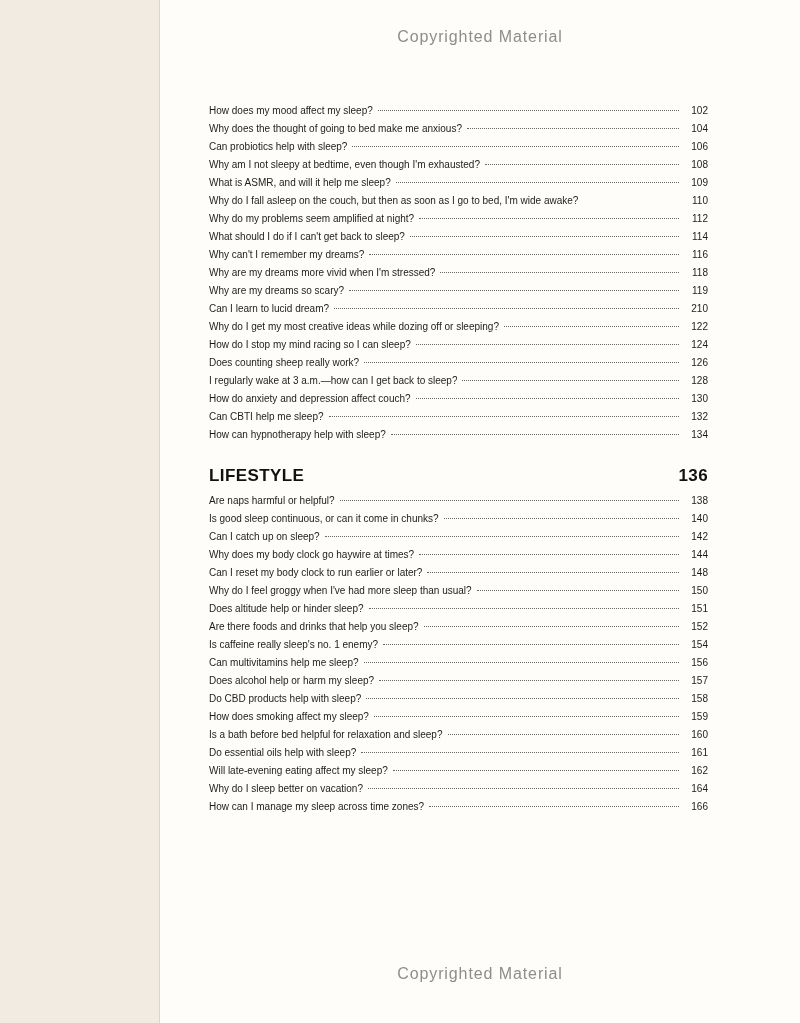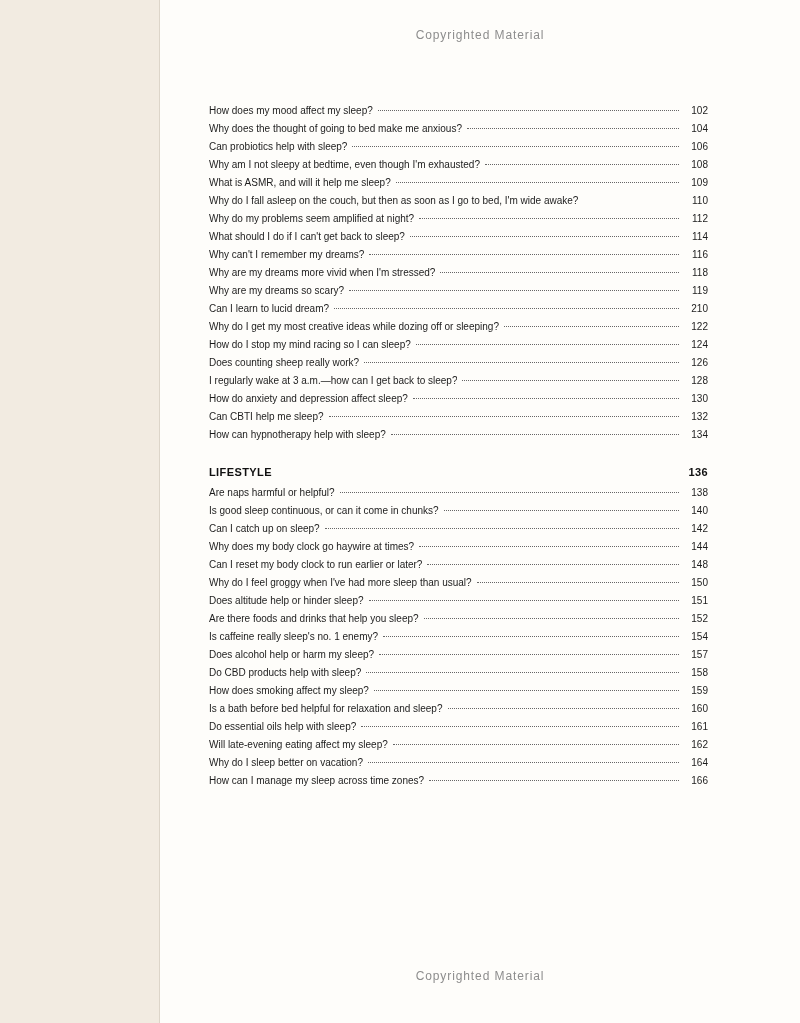--- a/index.html
+++ b/index.html
@@ -35,21 +35,21 @@
     right: 0;
     bottom: 0;
     background: #fefdfa;
   }
   .watermark {
     position: absolute;
     left: 0;
     right: 0;
     text-align: center;
     color: #8d8d8d;
-    font-size: 12px;
+    font-size: 16px;
     letter-spacing: 0.9px;
     font-family: "Liberation Sans", sans-serif;
   }
   .watermark.top { top: 28px; }
   .watermark.bottom { bottom: 40px; }
 
   .toc {
     position: absolute;
     left: 49px;
     right: 92px;
@@ -82,21 +82,21 @@
     text-align: right;
     min-width: 26px;
   }
   .entry.nodots .leader {
     border-bottom: none;
   }
   .section-head {
     display: flex;
     align-items: baseline;
     font-weight: bold;
-    font-size: 11px;
+    font-size: 17px;
     color: #111;
     letter-spacing: 0.4px;
     margin-top: 22px;
     margin-bottom: 6px;
   }
   .section-head .title { flex: 0 0 auto; }
   .section-head .leader { flex: 1 1 auto; }
   .section-head .page-no { flex: 0 0 auto; text-align: center; }
 </style>
 </head>
@@ -184,21 +184,21 @@
             <span class="title">Does counting sheep really work?</span>
             <span class="leader"></span>
             <span class="page-no">126</span>
           </div>
           <div class="entry">
             <span class="title">I regularly wake at 3 a.m.—how can I get back to sleep?</span>
             <span class="leader"></span>
             <span class="page-no">128</span>
           </div>
           <div class="entry">
-            <span class="title">How do anxiety and depression affect sleep?</span>
+            <span class="title">How do anxiety and depression affect couch?</span>
             <span class="leader"></span>
             <span class="page-no">130</span>
           </div>
           <div class="entry">
             <span class="title">Can CBTI help me sleep?</span>
             <span class="leader"></span>
             <span class="page-no">132</span>
           </div>
           <div class="entry">
             <span class="title">How can hypnotherapy help with sleep?</span>
@@ -253,20 +253,25 @@
             <span class="title">Are there foods and drinks that help you sleep?</span>
             <span class="leader"></span>
             <span class="page-no">152</span>
           </div>
           <div class="entry">
             <span class="title">Is caffeine really sleep's no. 1 enemy?</span>
             <span class="leader"></span>
             <span class="page-no">154</span>
           </div>
           <div class="entry">
+            <span class="title">Can multivitamins help me sleep?</span>
+            <span class="leader"></span>
+            <span class="page-no">156</span>
+          </div>
+          <div class="entry">
             <span class="title">Does alcohol help or harm my sleep?</span>
             <span class="leader"></span>
             <span class="page-no">157</span>
           </div>
           <div class="entry">
             <span class="title">Do CBD products help with sleep?</span>
             <span class="leader"></span>
             <span class="page-no">158</span>
           </div>
           <div class="entry">

